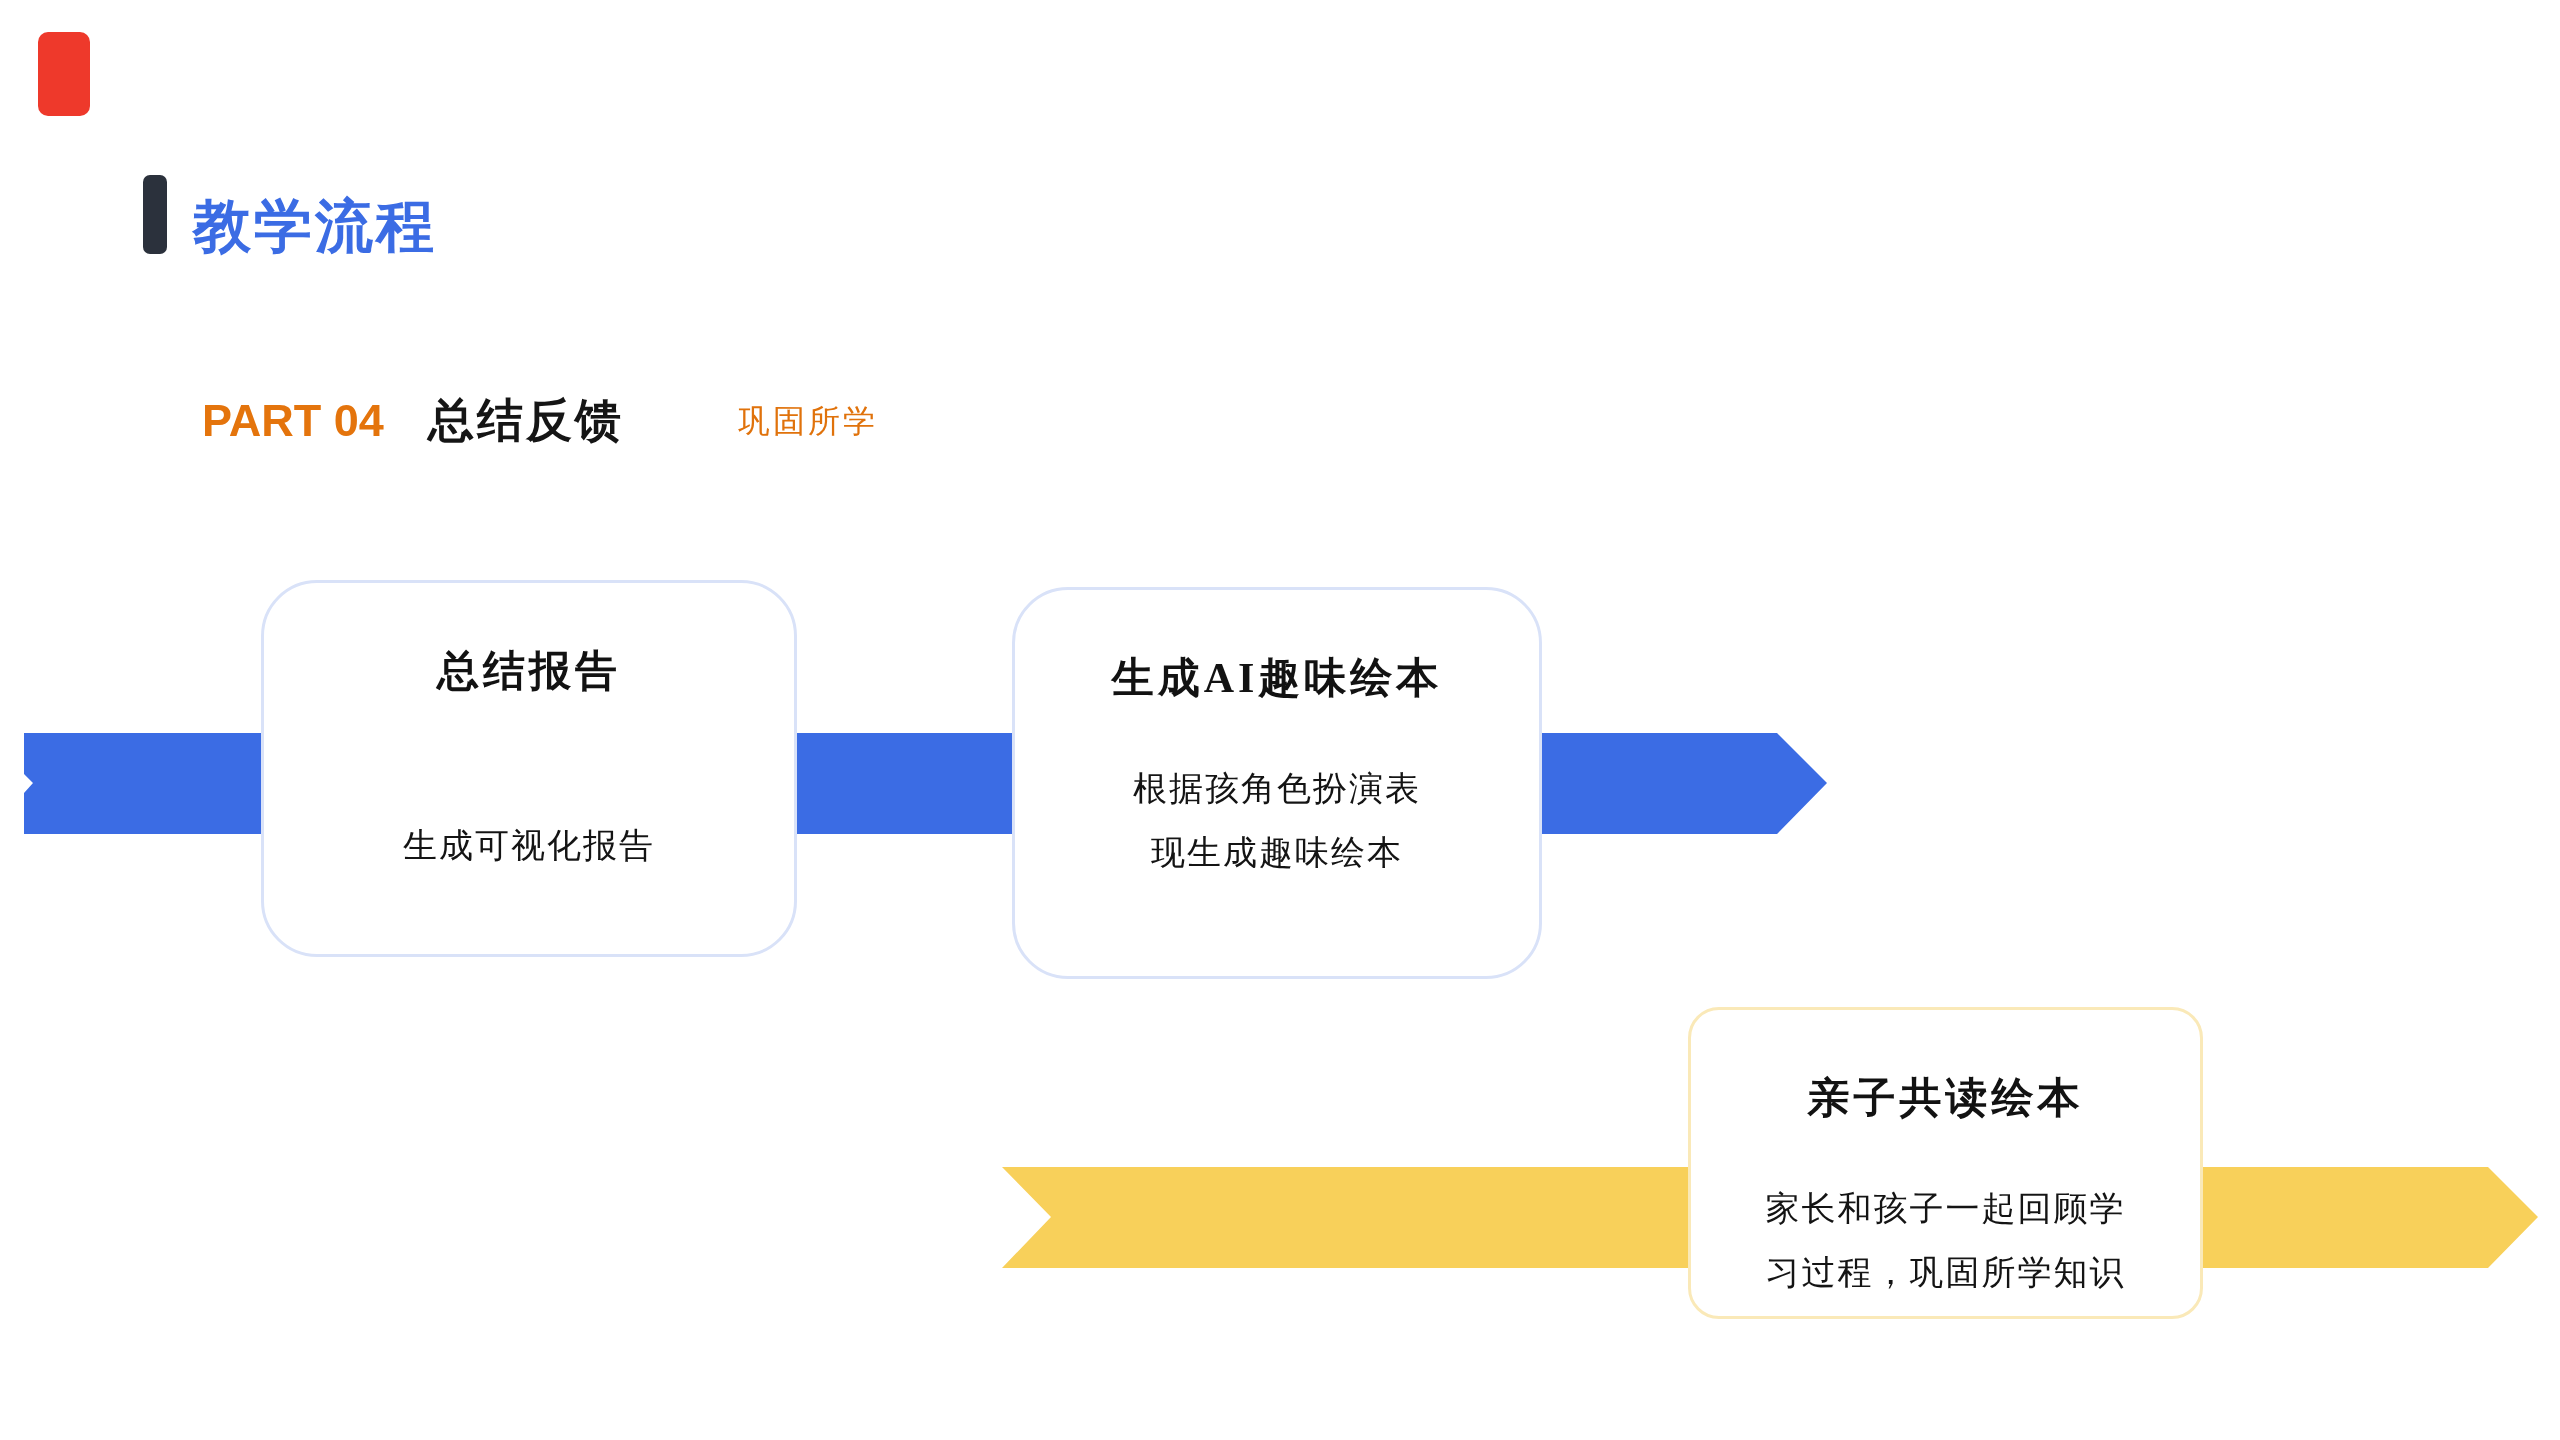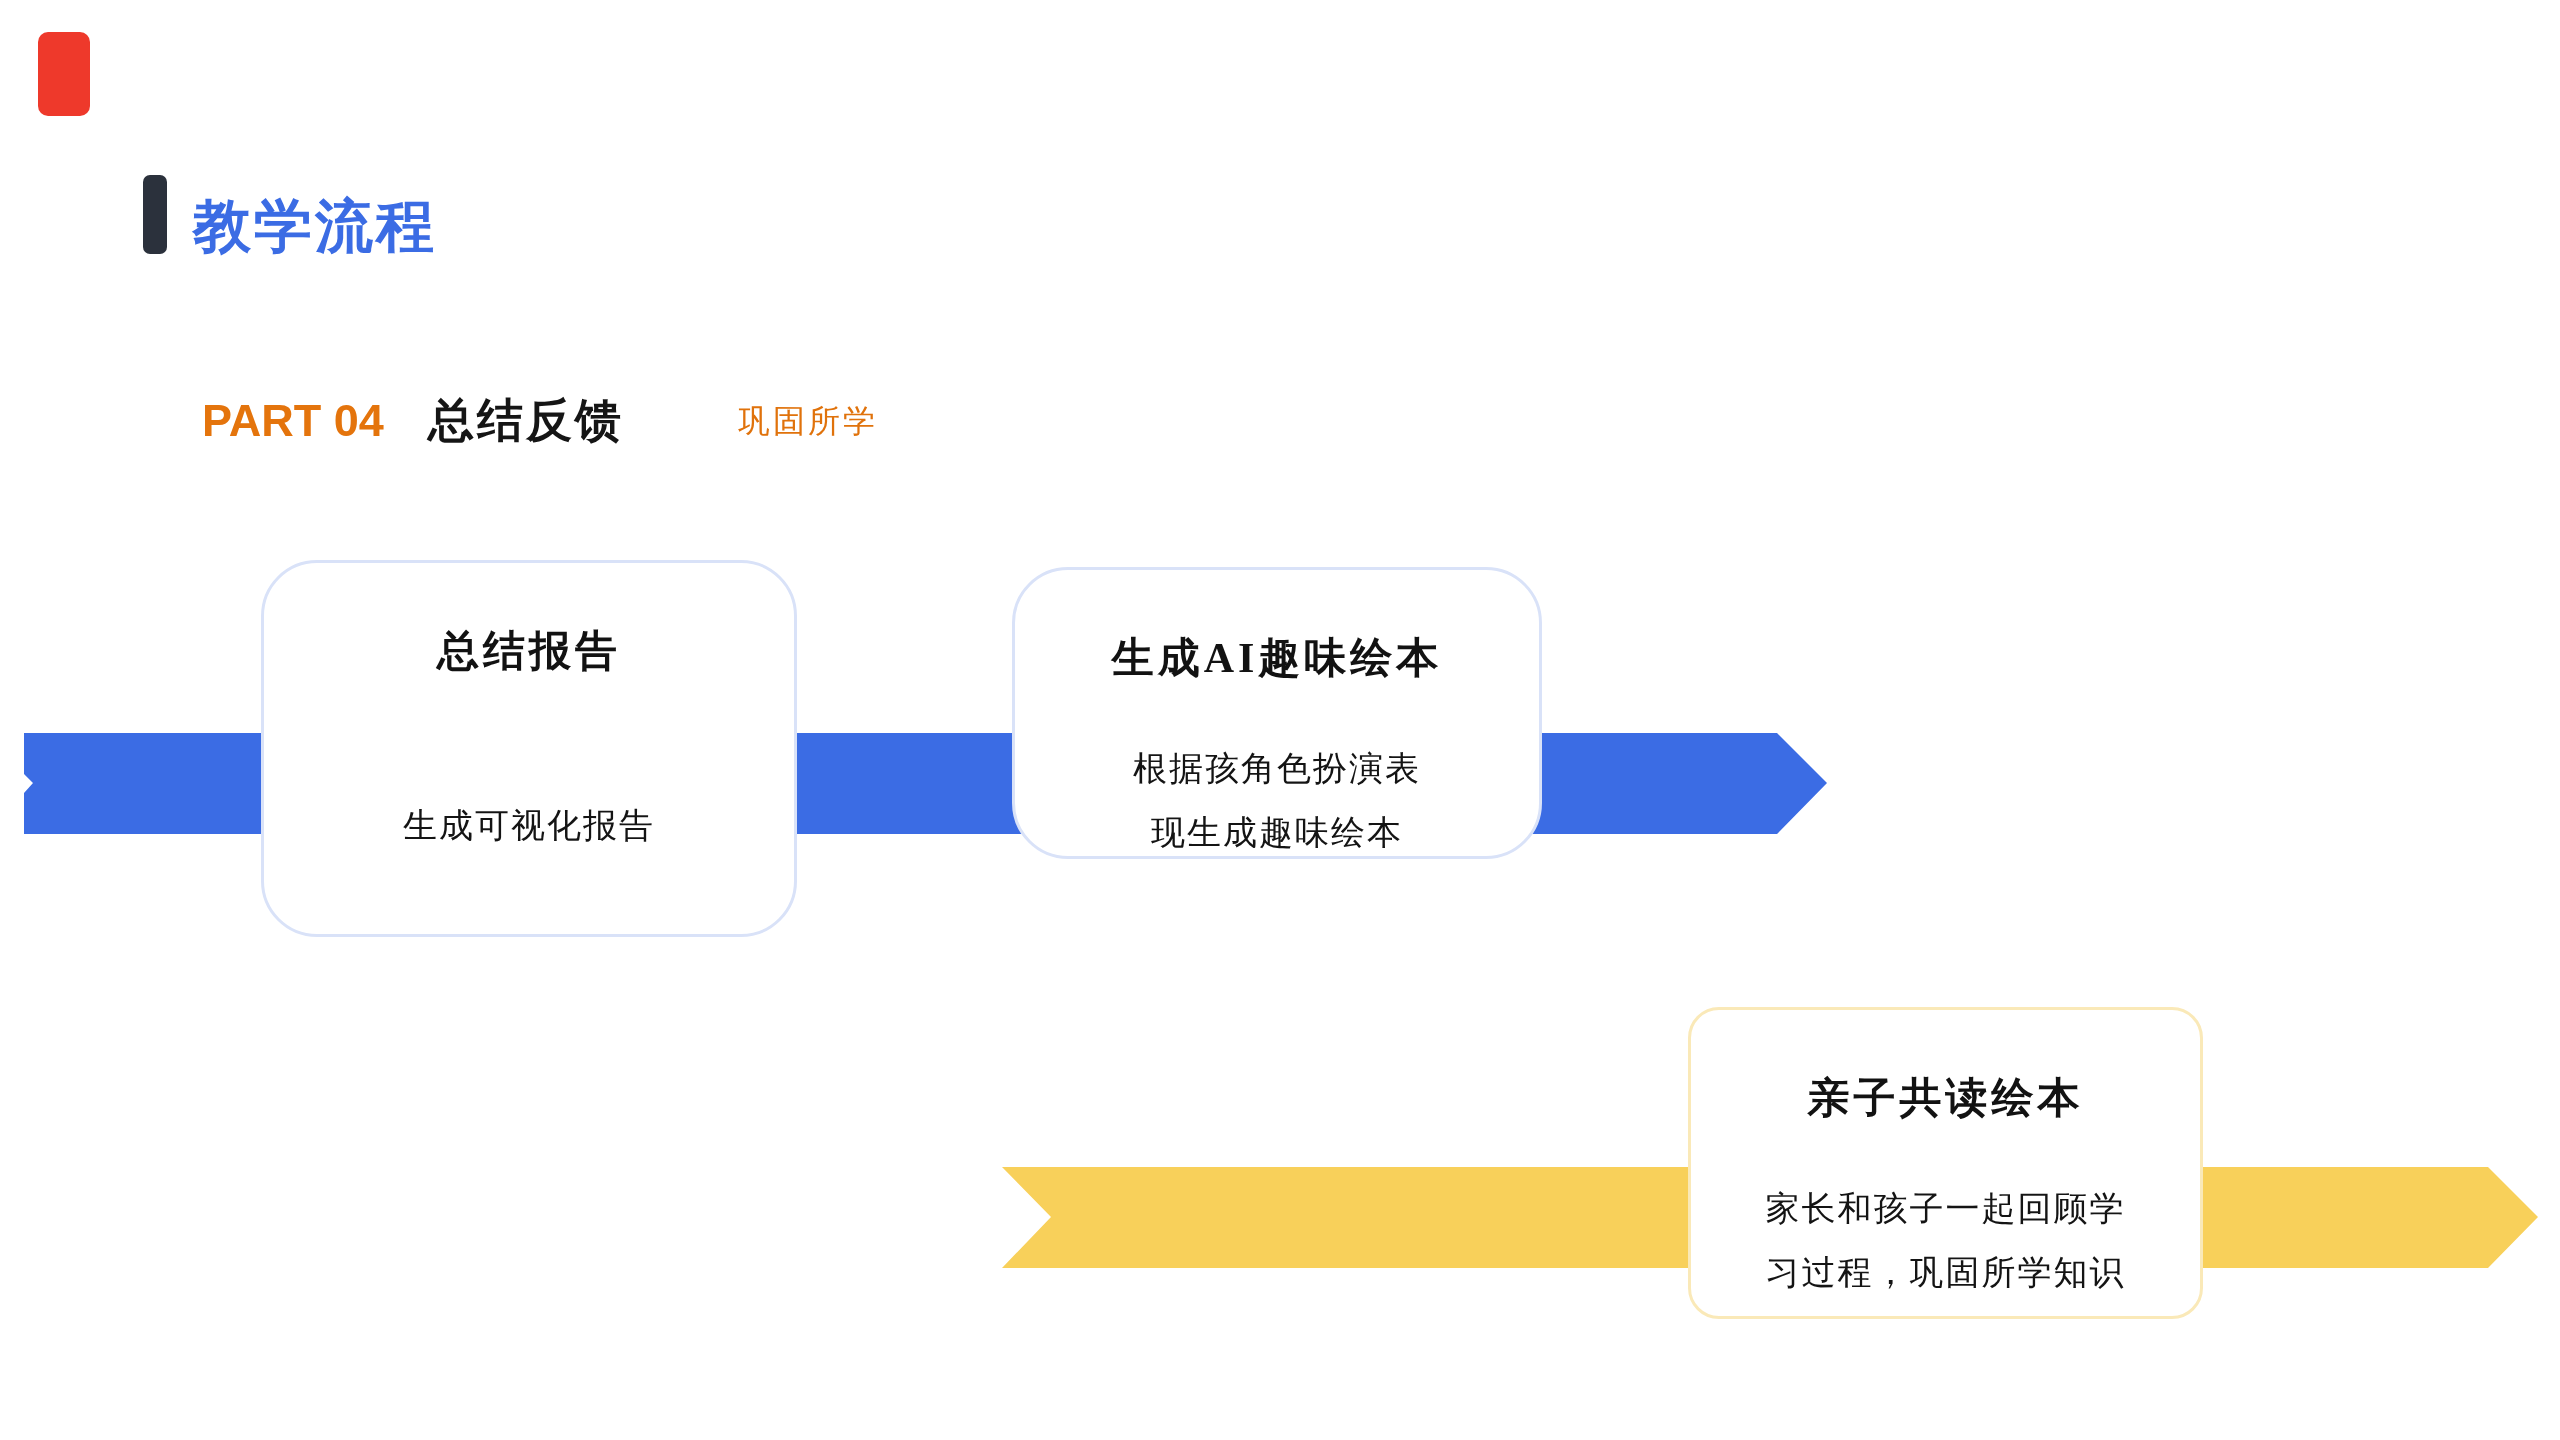--- a/index.html
+++ b/index.html
@@ -28,24 +28,24 @@
   .part-title{position:absolute;left:392px;top:0;line-height:54px;font-size:46px;font-weight:700;letter-spacing:3px;color:#151515;white-space:nowrap;}
   .part-subtitle{position:absolute;left:702px;top:0;line-height:54px;font-size:32px;font-weight:400;letter-spacing:3px;color:var(--subtitle-orange);white-space:nowrap;}
 
   .arrow{position:absolute;z-index:1;}
   .arrow-blue{left:0;top:709px;width:1803px;height:101px;background:var(--accent-blue);
     clip-path:polygon(0 0,1753px 0,1803px 50px,1753px 101px,0 101px,0 60px,9px 50px,0 41px);}
   .arrow-yellow{left:978px;top:1143px;width:1536px;height:101px;background:var(--accent-yellow);
     clip-path:polygon(0 0,1486px 0,1536px 50px,1486px 101px,0 101px,49px 50px);}
 
   .card{position:absolute;z-index:2;background:#ffffff;border-radius:56px;}
-  .card-blue{border:3px solid var(--card-border-blue);}
+  .card-blue{border:3px solid var(--card-border-blue);margin-top:20px;}
   .card-yellow{border:3px solid var(--card-border-yellow);}
   .card-1{left:237px;top:536px;width:536px;height:377px;}
-  .card-2{left:988px;top:543px;width:530px;height:292px;}
+  .card-2{left:988px;top:543px;width:530px;height:392px;}
   .card-3{left:1664px;top:983px;width:515px;height:312px;border-radius:31px;}
   .card h2{position:absolute;top:48px;left:0;width:100%;text-align:center;font-size:42px;font-weight:700;letter-spacing:4px;color:#121212;white-space:nowrap;}
   .card p{position:absolute;left:0;width:100%;text-align:center;font-size:34px;font-weight:400;letter-spacing:2px;color:var(--text-ink);white-space:nowrap;}
   .card p.l1{top:164px;}
   .card p.l2{top:228px;}
 </style>
 </head>
 <body>
 
 <div class="slide">

